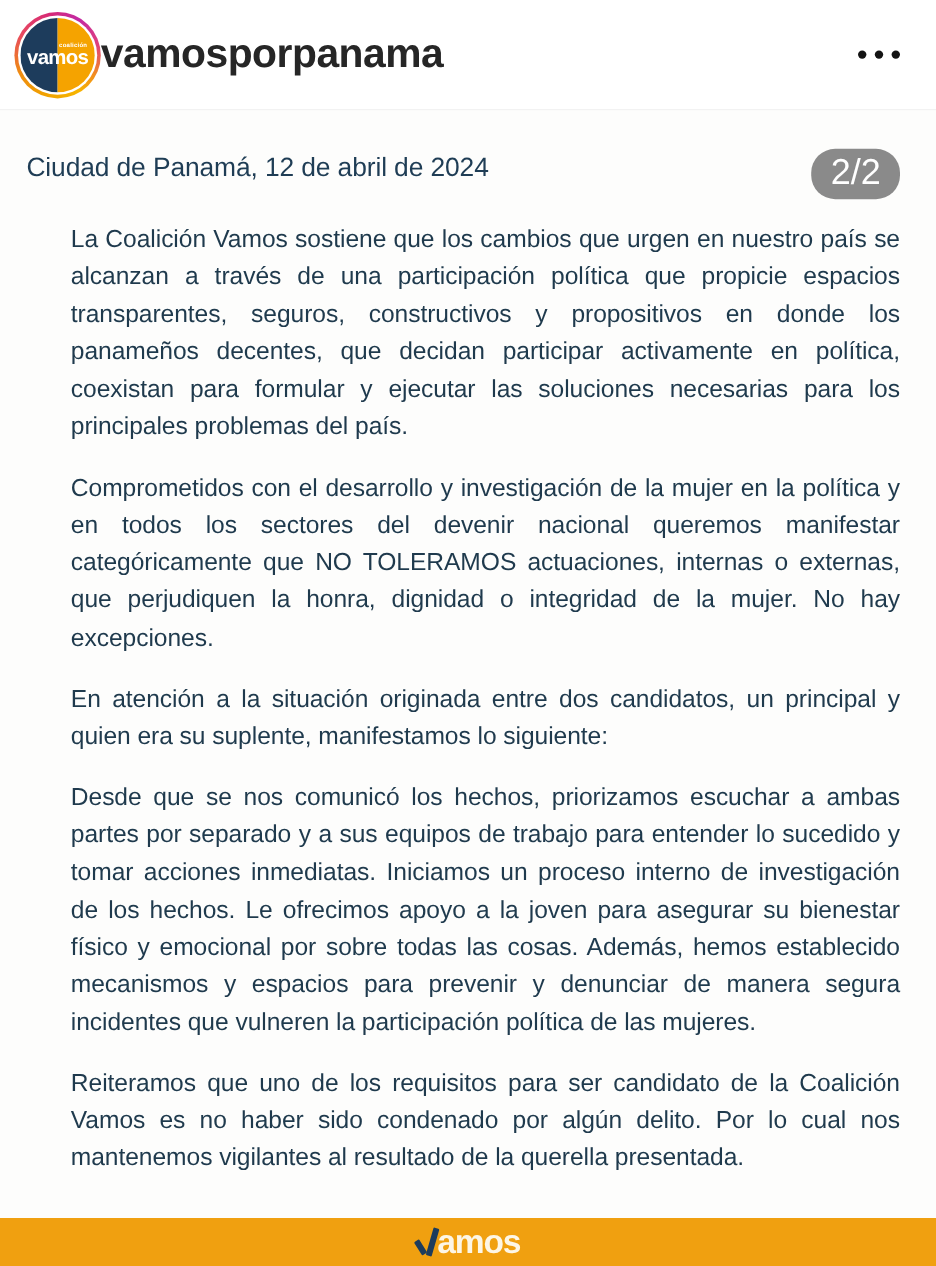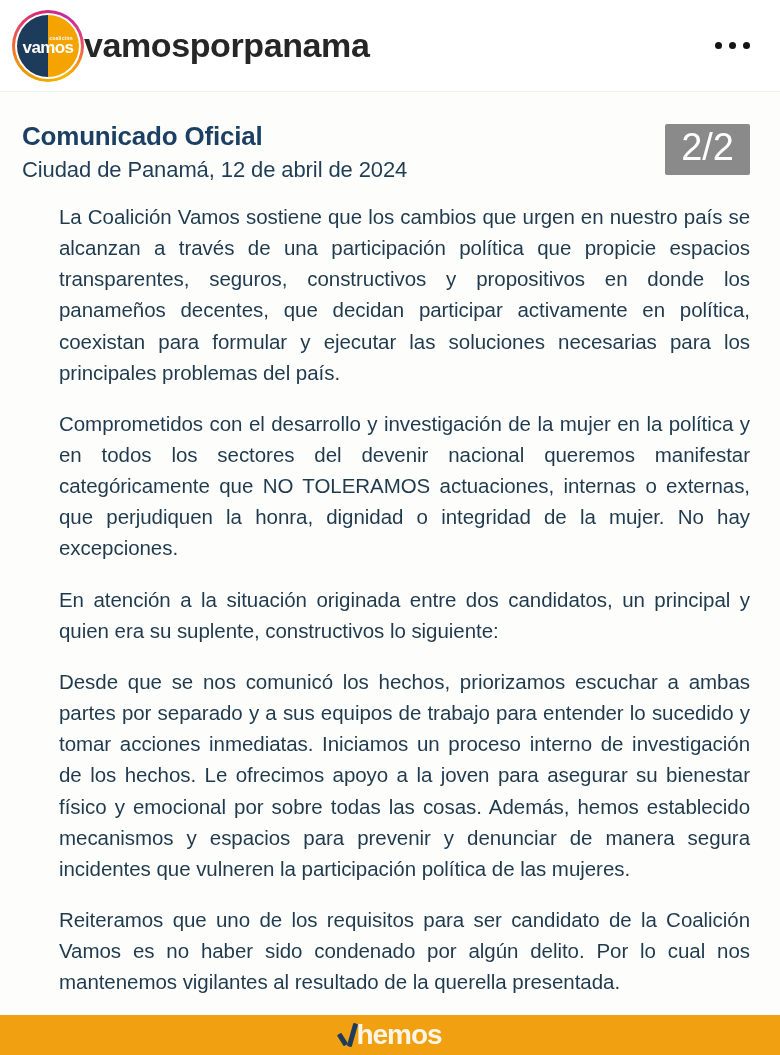--- a/index.html
+++ b/index.html
@@ -115,23 +115,23 @@
   .doc-sub {
     font-size:22px;
     font-weight:400;
     color:#1f3d55;
     margin-top:5px;
     letter-spacing:-0.1px;
   }
   .page-badge {
     background:#8a8a8a;
     color:#ffffff;
-    border-radius:2px;
+    border-radius:20px;
     padding:3px 16px 6px;
-    font-size:38px;
+    font-size:30px;
     font-weight:400;
     line-height:1.1;
     letter-spacing:0px;
     margin-top:2px;
   }
 
   .body-copy { margin-top:18px; }
   .para {
     font-size:20.5px;
     line-height:1.52;
@@ -212,35 +212,34 @@
       <i></i>
       <i></i>
       <i></i>
     </div>
   </div>
 
   <div class="sheet">
 
     <div class="title-row">
       <div class="title-block">
-        <div class="doc-title">Comunicado Oficial</div>
         <div class="doc-sub">Ciudad de Panamá, 12 de abril de 2024</div>
       </div>
       <div class="page-badge">2/2</div>
     </div>
 
     <div class="body-copy">
       <p class="para">La Coalición Vamos sostiene que los cambios que urgen en nuestro país se alcanzan a través de una participación política que propicie espacios transparentes, seguros, constructivos y propositivos en donde los panameños decentes, que decidan participar activamente en política, coexistan para formular y ejecutar las soluciones necesarias para los principales problemas del país.</p>
       <p class="para">Comprometidos con el desarrollo y investigación de la mujer en la política y en todos los sectores del devenir nacional queremos manifestar categóricamente que NO TOLERAMOS actuaciones, internas o externas, que perjudiquen la honra, dignidad o integridad de la mujer. No hay excepciones.</p>
-      <p class="para">En atención a la situación originada entre dos candidatos, un principal y quien era su suplente, constructivos lo siguiente:</p>
+      <p class="para">En atención a la situación originada entre dos candidatos, un principal y quien era su suplente, manifestamos lo siguiente:</p>
       <p class="para">Desde que se nos comunicó los hechos, priorizamos escuchar a ambas partes por separado y a sus equipos de trabajo para entender lo sucedido y tomar acciones inmediatas. Iniciamos un proceso interno de investigación de los hechos. Le ofrecimos apoyo a la joven para asegurar su bienestar físico y emocional por sobre todas las cosas. Además, hemos establecido mecanismos y espacios para prevenir y denunciar de manera segura incidentes que vulneren la participación política de las mujeres.</p>
       <p class="para">Reiteramos que uno de los requisitos para ser candidato de la Coalición Vamos es no haber sido condenado por algún delito. Por lo cual nos mantenemos vigilantes al resultado de la querella presentada.</p>
     </div>
   </div>
 
   <div class="footer">
     <div class="footer-logo">
       <span class="check"></span>
-        <span>hemos</span>
+        <span>amos</span>
     </div>
   </div>
 
 </div>
 
 </body></html>

